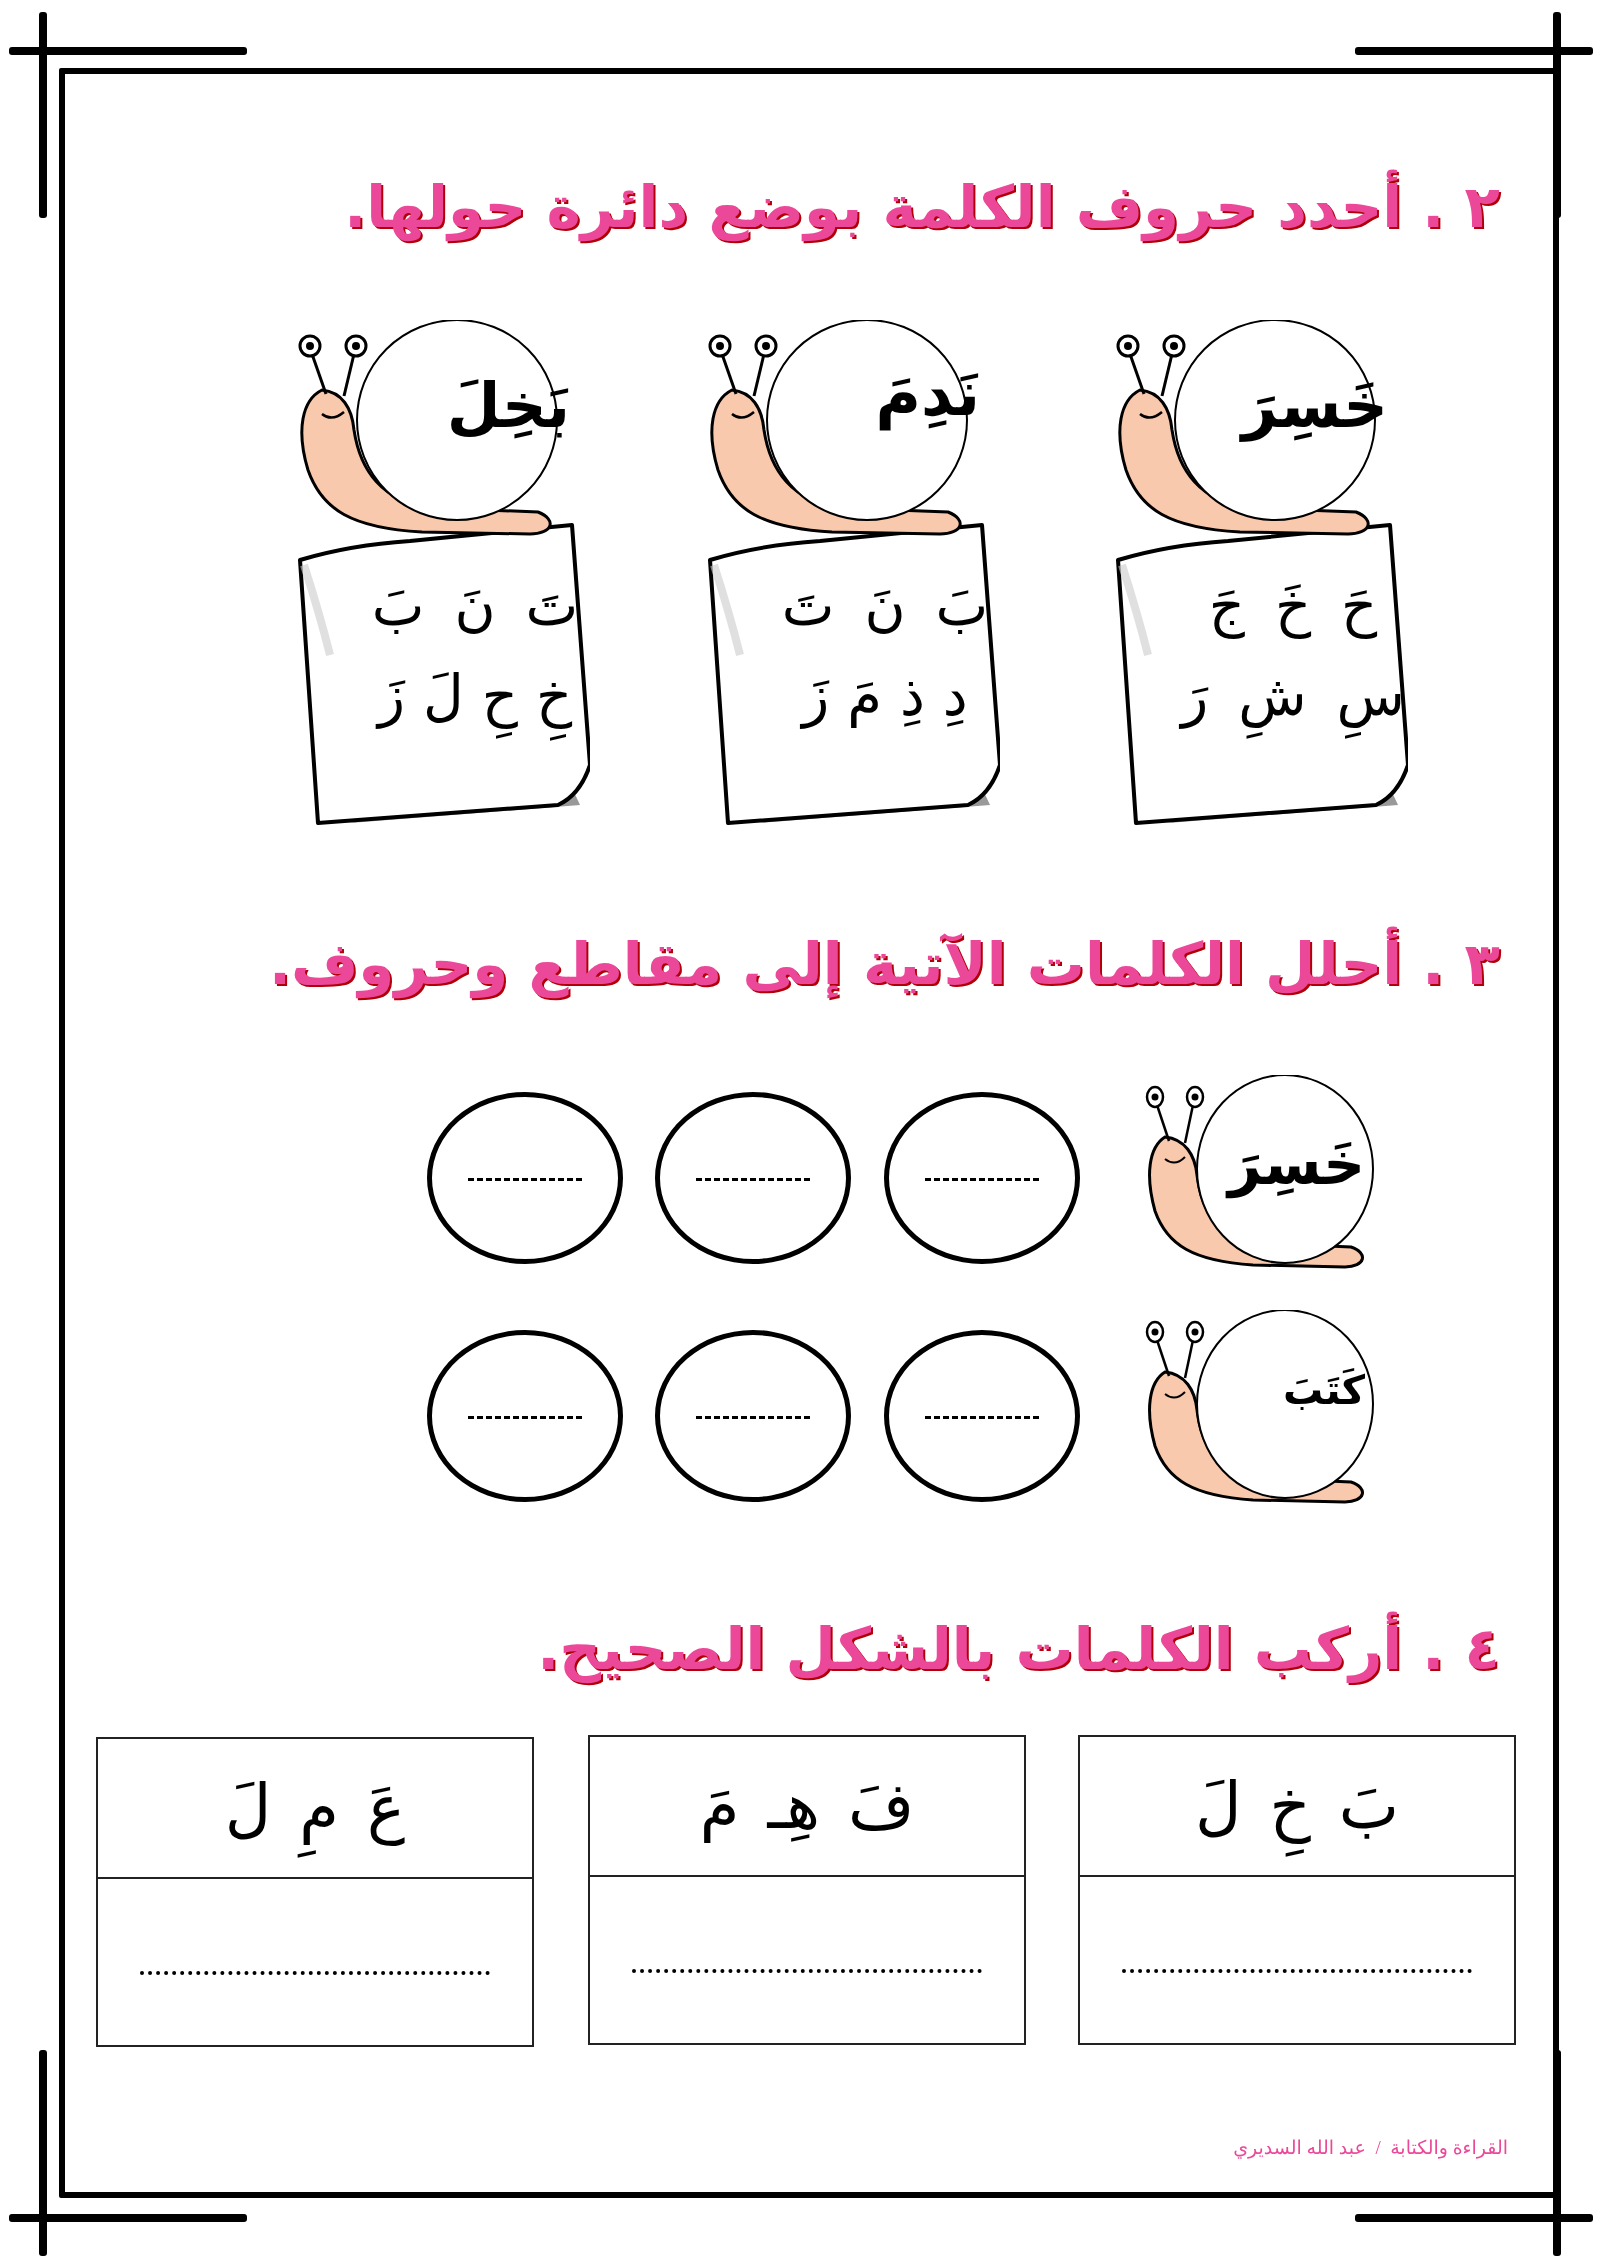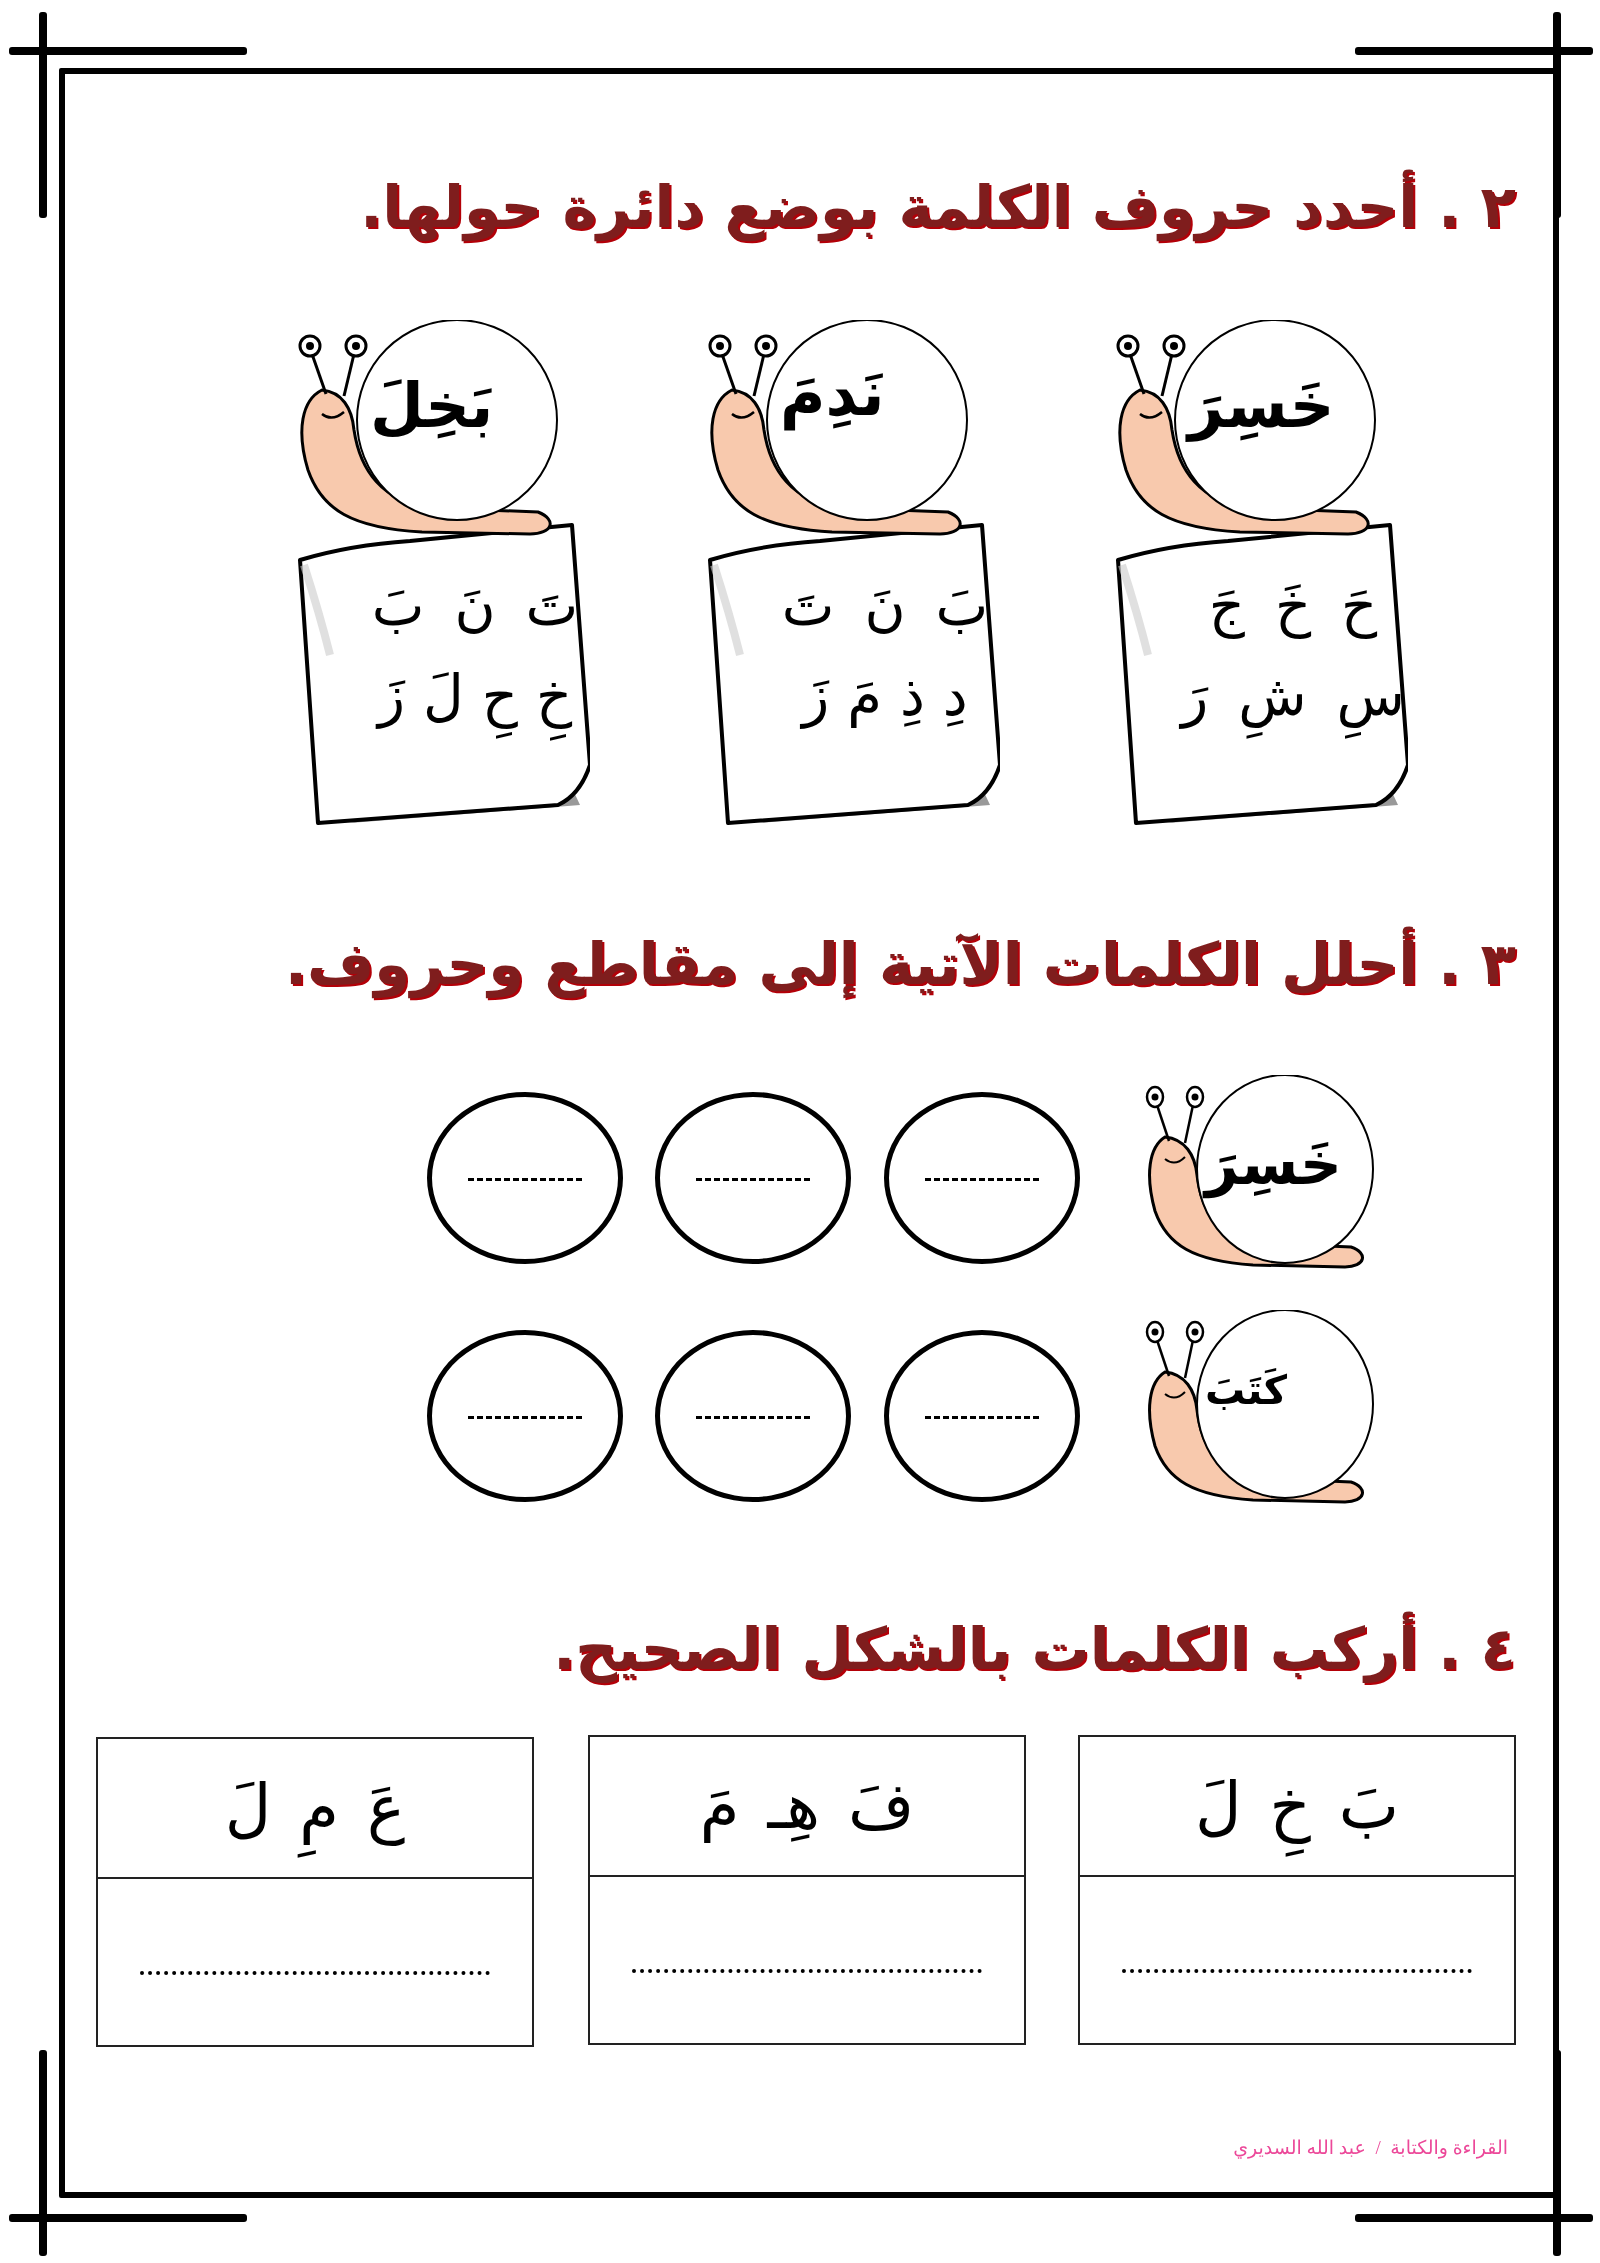--- a/index.html
+++ b/index.html
@@ -5,34 +5,34 @@
   html, body { margin: 0; padding: 0; background: #ffffff; }
   body { width: 1600px; height: 2263px; position: relative; overflow: hidden;
          font-family: "DejaVu Sans", sans-serif; color: #000; }
 
   
   .frame { position: absolute; left: 59px; top: 68px; width: 1500px; height: 2130px;
            border: 6px solid #000; box-sizing: border-box; border-radius: 2px; }
   .cm { position: absolute; background: #000; border-radius: 3px; }
 
   
-  .title { position: absolute; right: 84px; direction: rtl; color: #7f1d1d;
+  .title { position: absolute; right: 100px; direction: rtl; color: #ec4899;
            font-family: "DejaVu Sans", sans-serif; font-weight: bold; font-size: 58px;
            line-height: 1; white-space: nowrap; text-shadow: 2px 2px 0 #b30008; }
 
   
   .card { position: absolute; width: 330px; height: 520px; }
   .note { position: absolute; left: 30px; top: 175px; width: 300px; height: 320px; }
   .note-letters { position: absolute; left: 70px; top: 230px; width: 230px; direction: rtl;
                   font-family: "DejaVu Sans", sans-serif; font-size: 56px; text-align: center; }
   .note-row { display: flex; justify-content: center; gap: 30px; height: 90px; align-items: center; }
 
   .snail { position: absolute; }
   .snail-word { position: absolute; direction: rtl; font-family: "DejaVu Sans", sans-serif;
-                font-weight: bold; font-size: 62px; text-align: left; line-height: 1; }
+                font-weight: bold; font-size: 62px; text-align: right; line-height: 1; }
 
   
   .oval { position: absolute; width: 196px; height: 172px; border: 5px solid #000;
           border-radius: 50%; box-sizing: border-box; }
   .oval-dash { position: absolute; left: 36px; right: 36px; top: 50%; height: 0;
                border-top: 3px dashed #000; }
 
   
   .cbox { position: absolute; width: 438px; height: 310px; border: 2px solid #222;
           box-sizing: border-box; background: #fff; }

